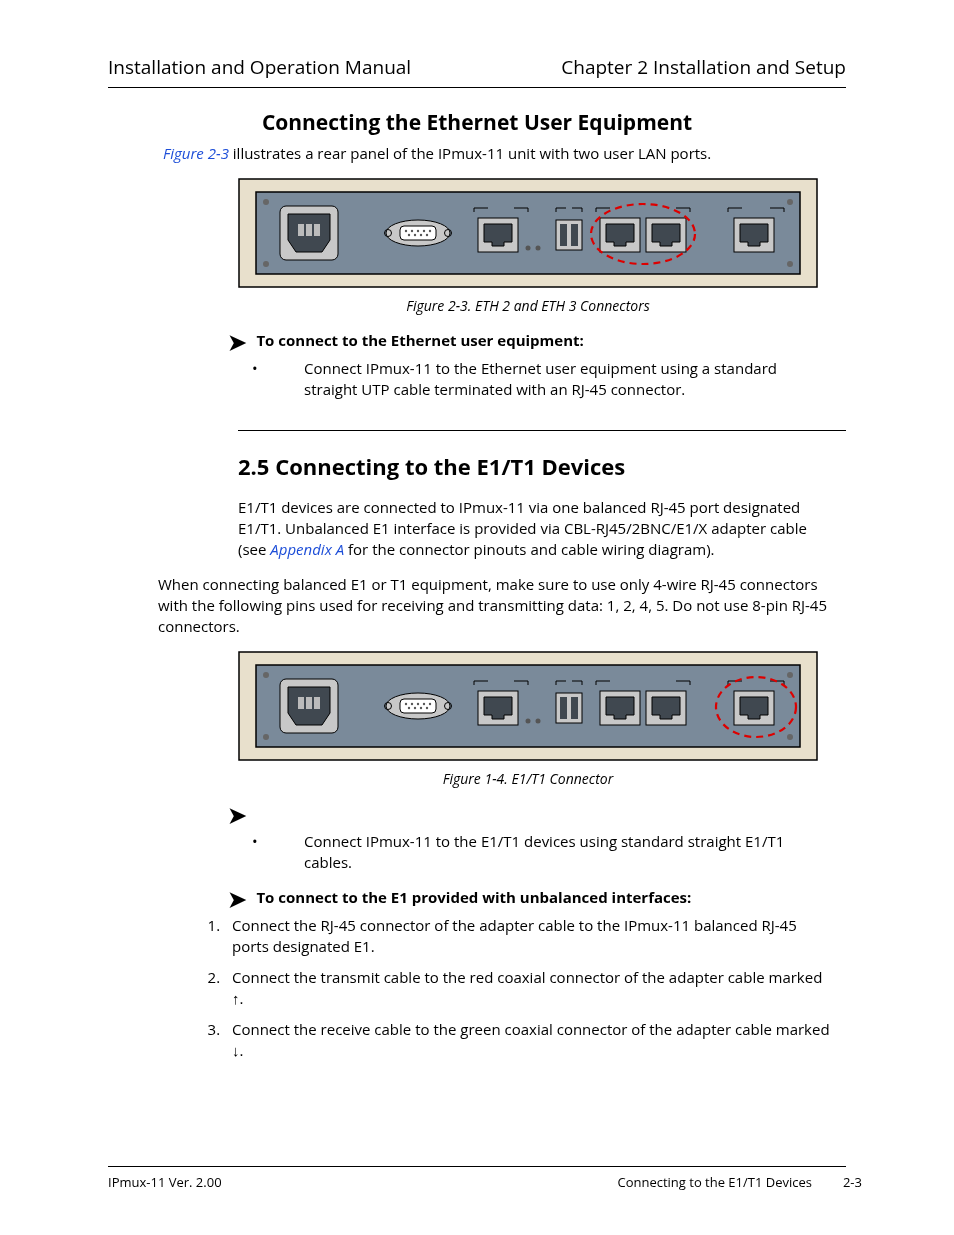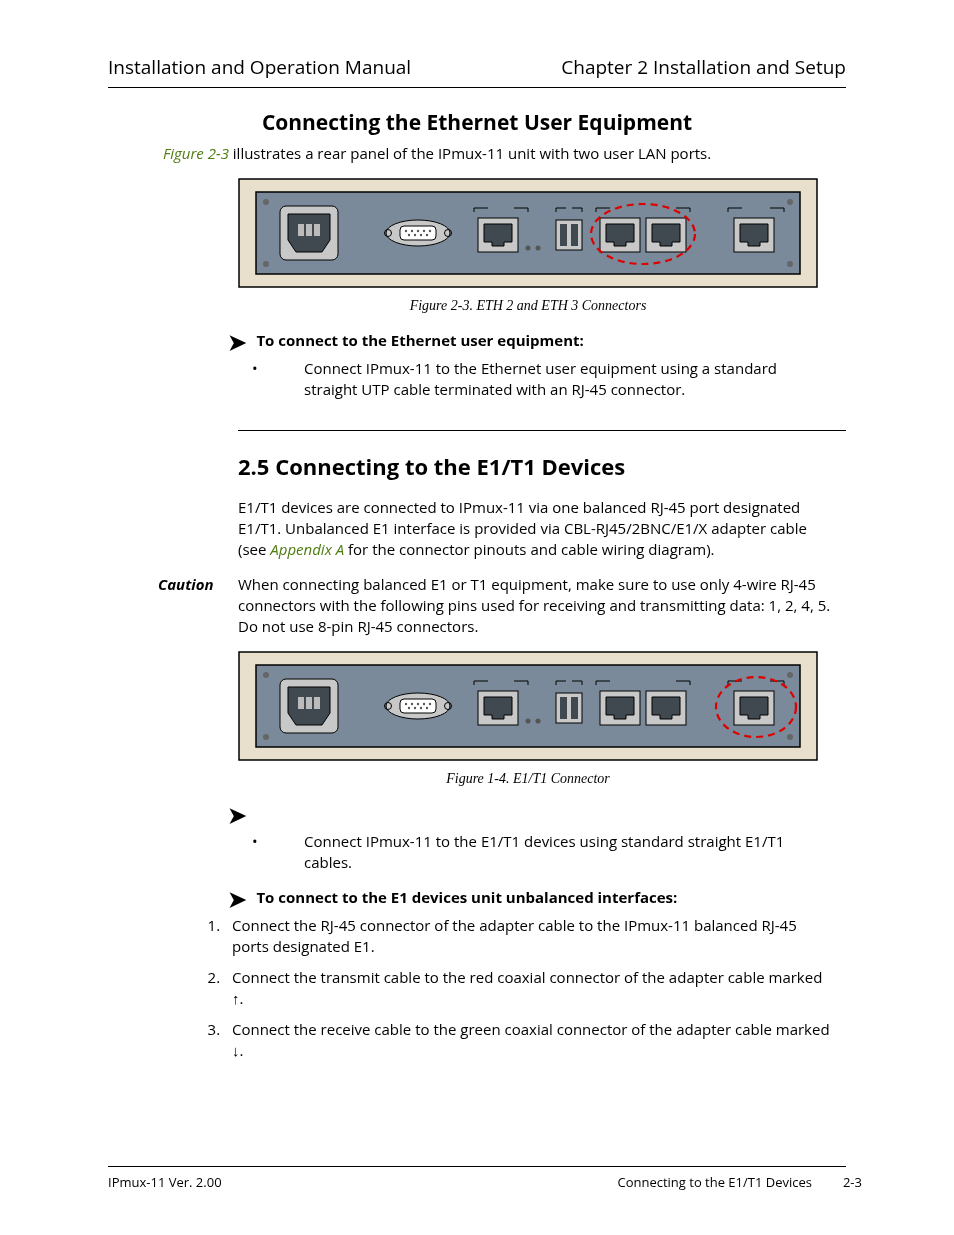--- a/index.html
+++ b/index.html
@@ -28,31 +28,30 @@
     }
     h2 {
       font-size: 21px;
       font-weight: 700;
       margin-bottom: 6px;
       text-align: center;
     }
     .intro-line {
       margin-left: 55px;
     }
-    .link-blue { color: #4d7c0f; font-style: italic; }
+    .link-blue { color: #1d4ed8; font-style: italic; }
     .figure-wrap {
       margin: 14px 0 10px 130px;
       width: 580px;
     }
     .fig-caption {
       text-align: center;
       font-style: italic;
       font-size: 14px;
       margin-top: 8px;
-      font-family: Liberation Serif, serif;
     }
     .proc-head {
       display: flex;
       align-items: center;
       margin: 14px 0 6px 120px;
       font-weight: 700;
       font-size: 15px;
     }
     .arrow-glyph {
       font-size: 22px;
@@ -189,21 +188,20 @@
 
 <hr class="section-divider">
 
 <div class="sect-head">2.5  Connecting to the E1/T1 Devices</div>
 
 <p class="body-para">
   <span>E1/T1 devices are connected to IPmux-11 via one balanced RJ-45 port designated E1/T1. Unbalanced E1 interface is provided via CBL-RJ45/2BNC/E1/X adapter cable (see </span><span class="link-blue">Appendix A</span><span> for the connector pinouts and cable wiring diagram).</span>
 </p>
 
 <div class="caution-row">
-  <div class="caution-label">Caution</div>
   <div class="caution-text">When connecting balanced E1 or T1 equipment, make sure to use only 4-wire RJ-45 connectors with the following pins used for receiving and transmitting data: 1, 2, 4, 5. Do not use 8-pin RJ-45 connectors.</div>
 </div>
 
 <div class="figure-wrap">
   <svg class="device-svg" viewBox="0 0 580 110" width="580" height="110">
     <rect x="1" y="1" width="578" height="108" fill="#e8e0cc" stroke="#000" stroke-width="1.5"></rect>
     <rect x="18" y="14" width="544" height="82" fill="#7a8a9a" stroke="#000" stroke-width="1.5"></rect>
     <circle cx="28" cy="24" r="3" fill="#666"></circle>
       <circle cx="552" cy="24" r="3" fill="#666"></circle>
     <circle cx="28" cy="86" r="3" fill="#666"></circle>
@@ -258,21 +256,21 @@
 
 <div class="proc-head">
   <span class="arrow-glyph">➤</span>
 </div>
 <ul class="bullet-list">
   <li>Connect IPmux-11 to the E1/T1 devices using standard straight E1/T1 cables.</li>
 </ul>
 
 <div class="proc-head">
   <span class="arrow-glyph">➤</span>
-  <span>To connect to the E1 devices unit unbalanced interfaces:</span>
+  <span>To connect to the E1 provided with unbalanced interfaces:</span>
 </div>
 <ol class="num-list">
   <li>Connect the RJ-45 connector of the adapter cable to the IPmux-11 balanced RJ-45 ports designated E1.</li>
   <li><span>Connect the transmit cable to the red coaxial connector of the adapter cable marked </span><span class="updown">↑</span><span>.</span></li>
   <li><span>Connect the receive cable to the green coaxial connector of the adapter cable marked </span><span class="updown">↓</span><span>.</span></li>
 </ol>
 
 <hr class="footer-hr">
 <div class="footer-row">
   <span>IPmux-11 Ver. 2.00</span>

